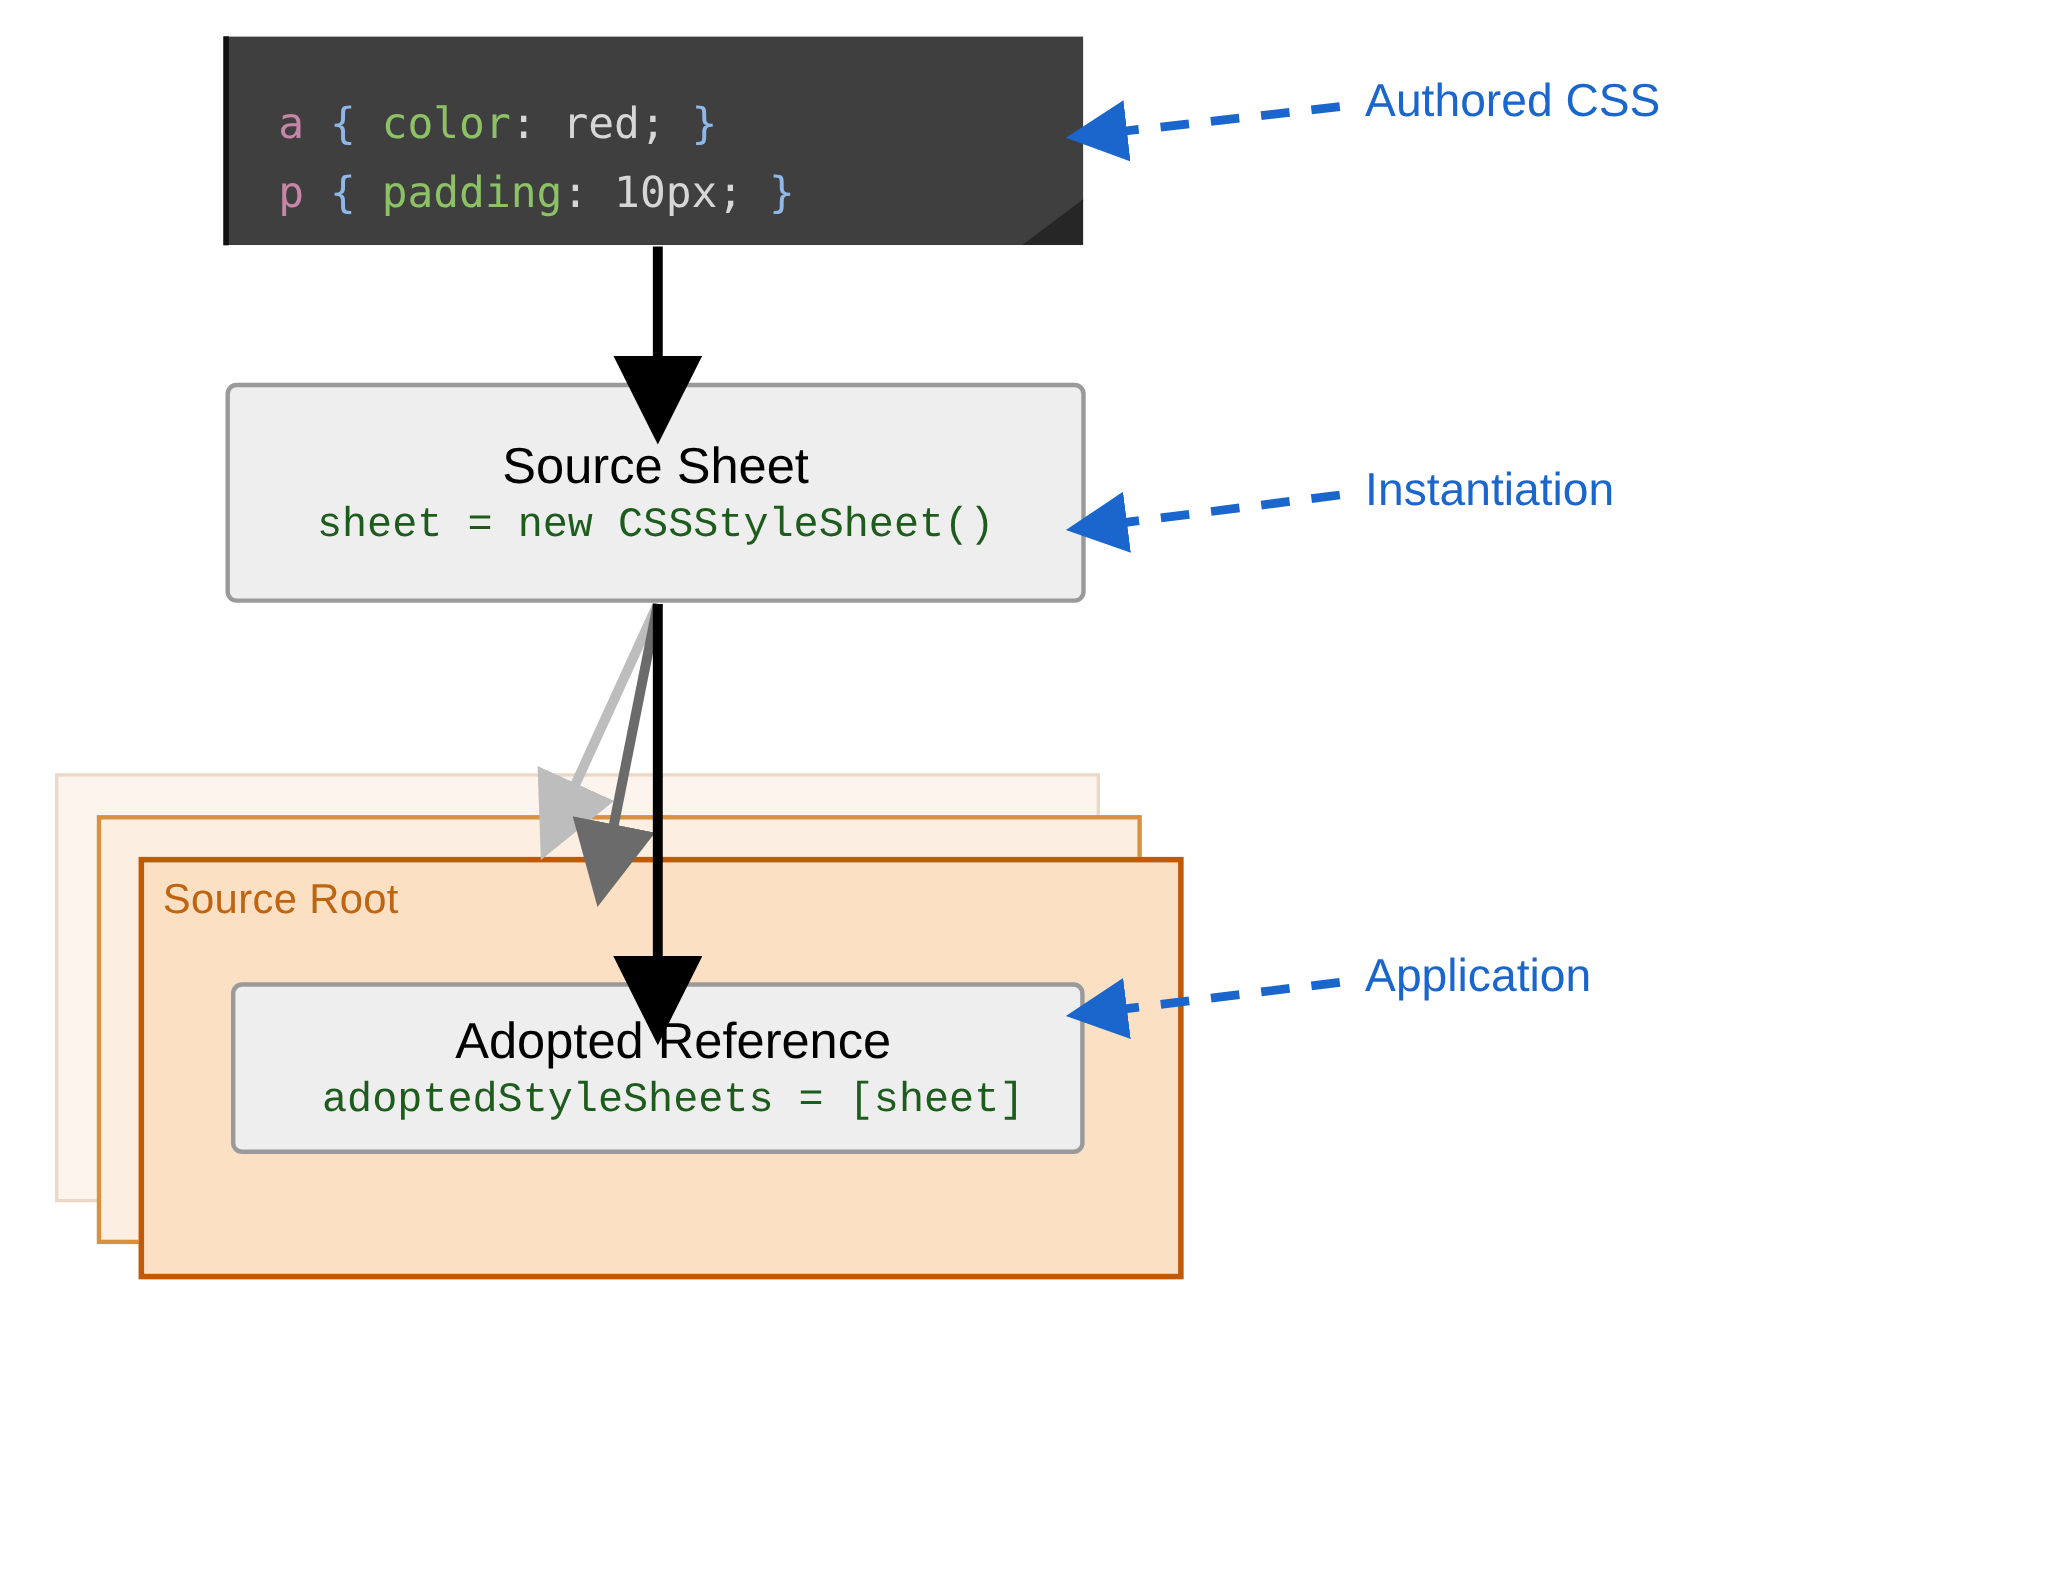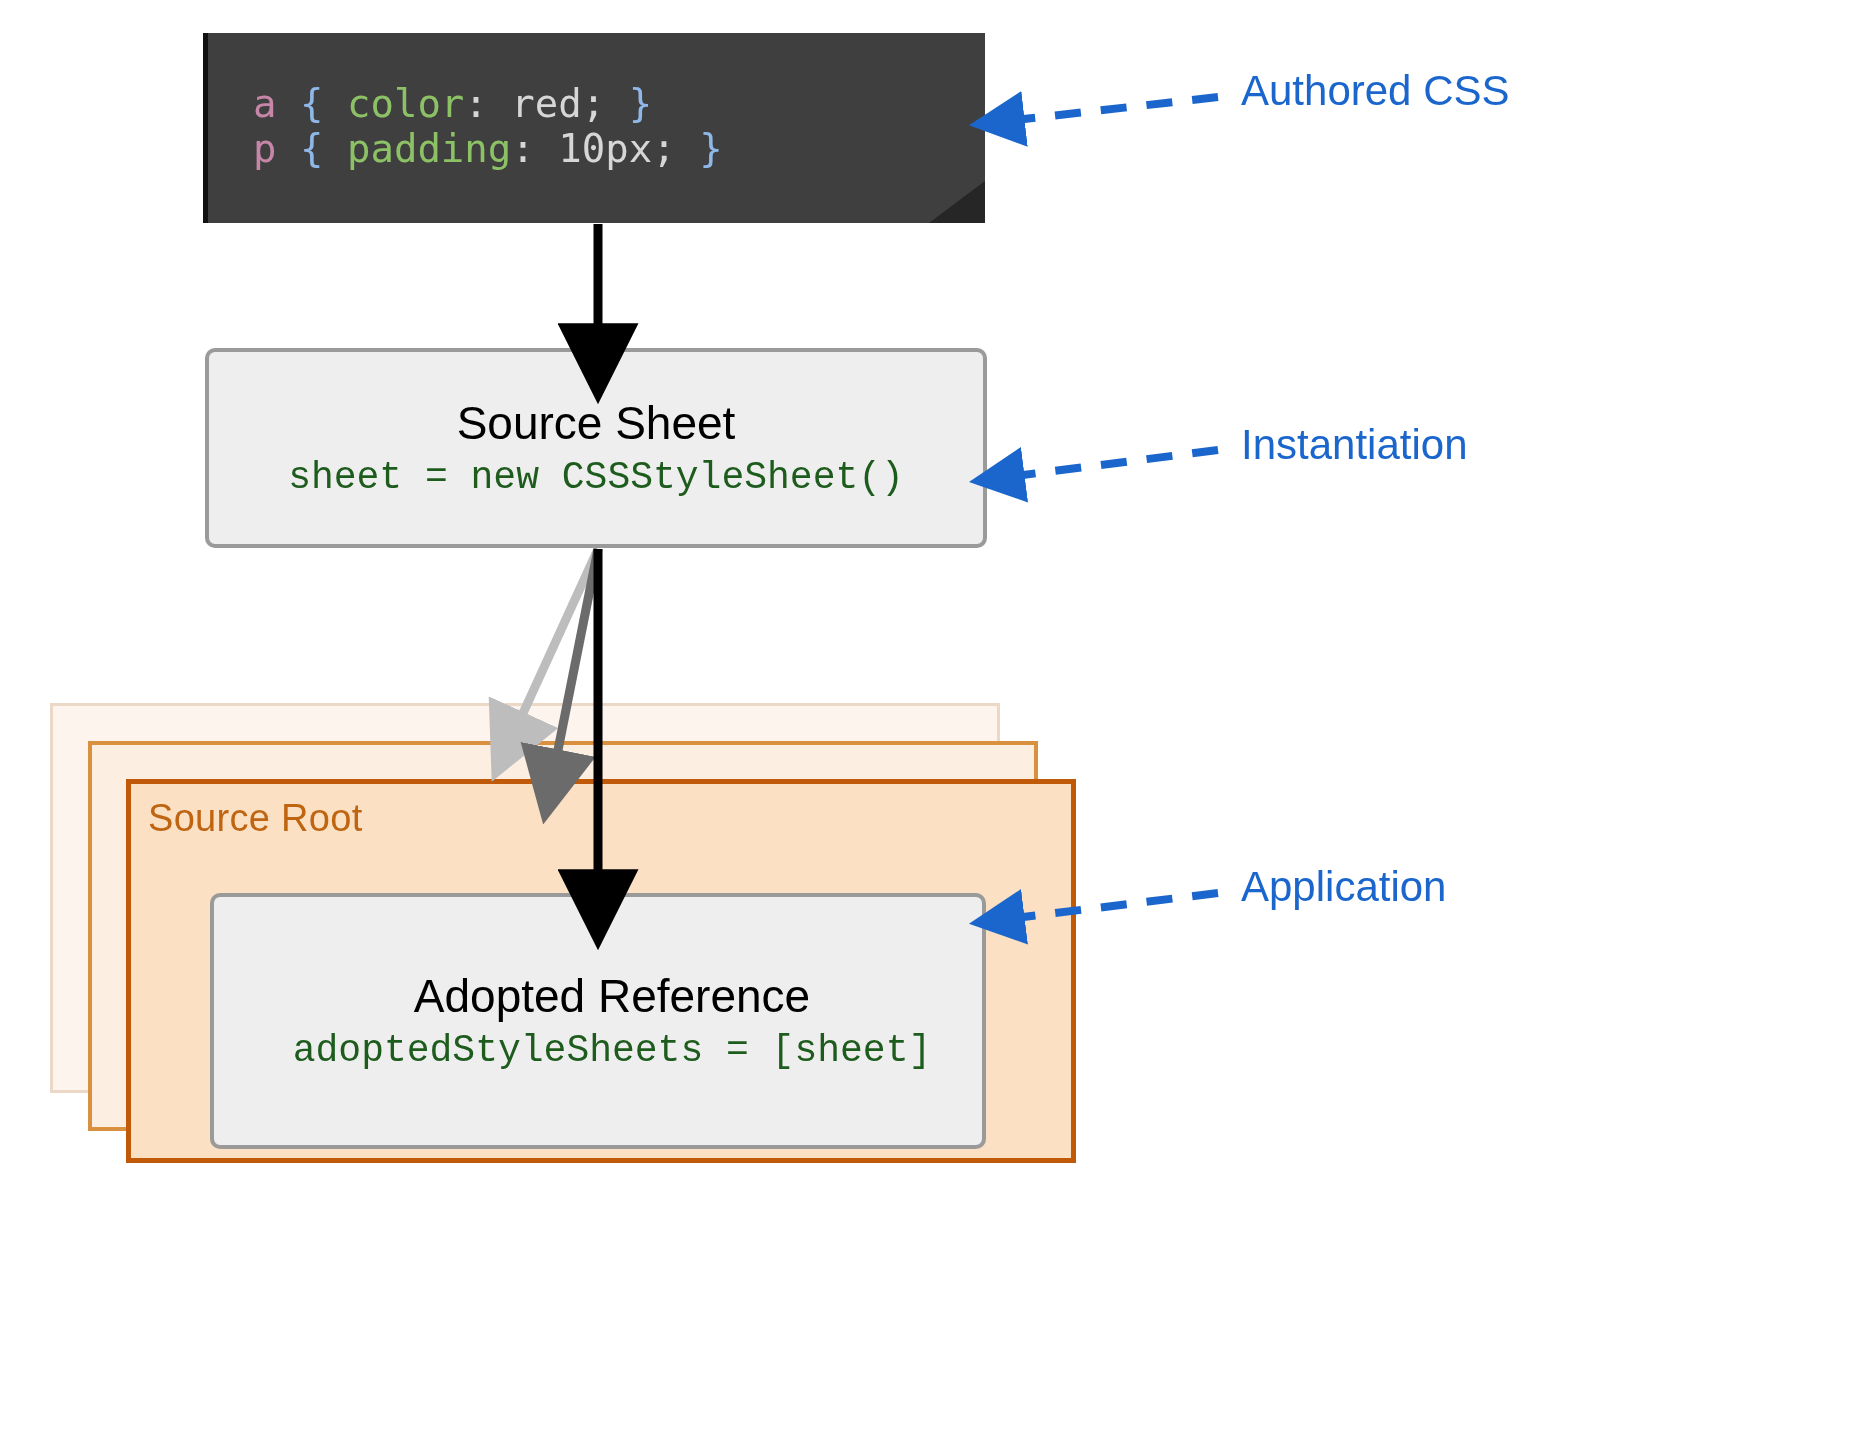--- a/index.html
+++ b/index.html
@@ -18,37 +18,37 @@
   #code-block .sheet{position:absolute;inset:0;background:#3f3f3f;
       -webkit-clip-path:polygon(0 0,100% 0,100% 79%,93% 100%,0 100%);
       clip-path:polygon(0 0,100% 0,100% 79%,93% 100%,0 100%);}
   #code-block .fold{position:absolute;right:0;bottom:0;width:56px;height:42px;
       background:#262626;
       -webkit-clip-path:polygon(100% 0,100% 100%,0 100%);
       clip-path:polygon(100% 0,100% 100%,0 100%);}
   #code-block .edge{position:absolute;left:0;top:0;width:5px;height:190px;background:#111;}
   .code-text{position:absolute;left:50px;top:48px;
       font-family:"DejaVu Sans Mono","Liberation Mono",monospace;
-      font-size:39px;line-height:45px;white-space:pre;letter-spacing:0px;}
+      font-size:39px;line-height:63px;white-space:pre;letter-spacing:0px;}
   .tok-sel{color:#c586a8;}
   .tok-brace{color:#8fb8e8;}
   .tok-prop{color:#8cc265;}
   .tok-val{color:#d6d6d6;}
   .tok-punc{color:#d6d6d6;}
 
   
   .gbox{position:absolute;background:#eeeeee;border:4px solid #9a9a9a;
         border-radius:10px;box-sizing:border-box;display:flex;
         flex-direction:column;align-items:center;justify-content:center;}
   .gbox .title{font-size:46px;color:#000;line-height:1.15;margin-bottom:6px;}
   .gbox .code{font-family:Liberation Mono, monospace;
         font-size:38px;color:#1e5c1e;white-space:pre;}
 
   #source-sheet{left:205px;top:348px;width:782px;height:200px;z-index:30;}
-  #adopted-ref{left:210px;top:893px;width:776px;height:256px;z-index:35;padding-left:28px;}
+  #adopted-ref{left:210px;top:893px;width:776px;height:156px;z-index:35;padding-left:28px;}
 
   
   #shadow-stack{position:absolute;left:50px;top:703px;width:1030px;height:460px;z-index:25;}
   .sr-card{position:absolute;box-sizing:border-box;}
   #sr-back  {left:0px; top:0px;  width:950px;height:390px;
              background:#fdf4ee;border:3px solid #ecd8c6;}
   #sr-mid   {left:38px;top:38px; width:950px;height:390px;
              background:#fceee0;border:4px solid #d9913f;}
   #sr-front {left:76px;top:76px; width:950px;height:384px;
              background:#fbe0c4;border:5px solid #c05a08;}

